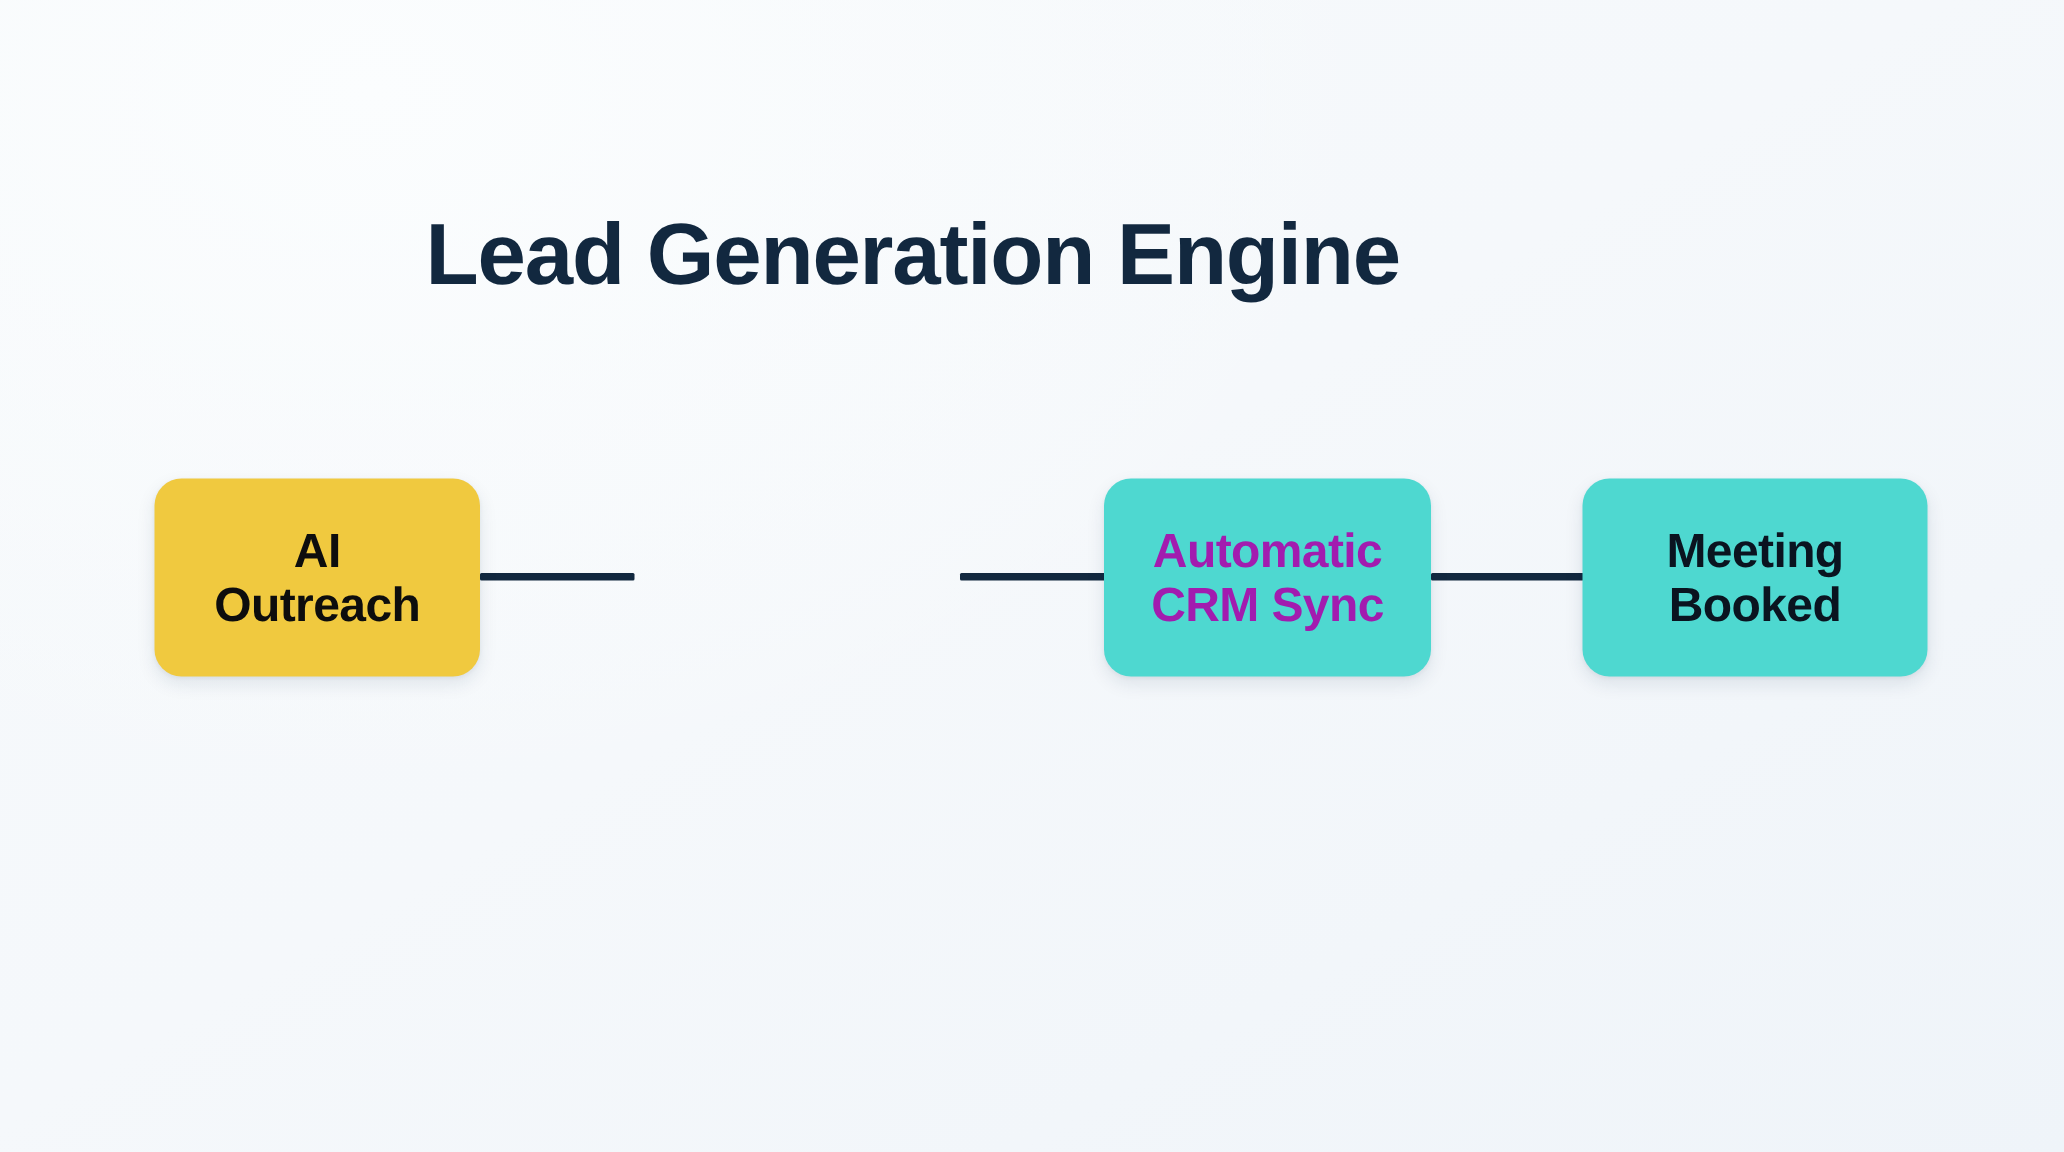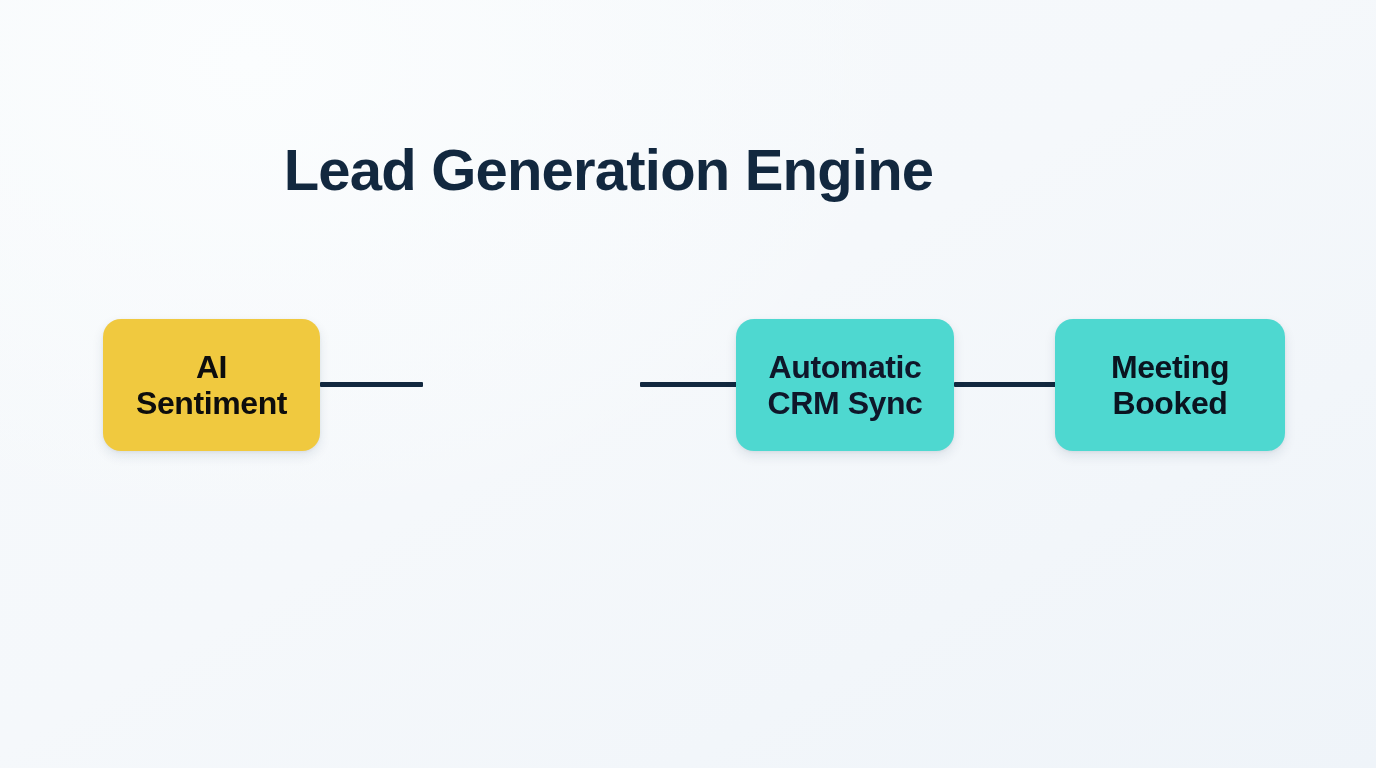--- a/index.html
+++ b/index.html
@@ -98,26 +98,26 @@
   <div id="flow">
 
     <div class="connector connector-1" style="background-color: rgb(18, 40, 63);"></div>
 
     <div class="connector connector-2" style="background-color: rgb(18, 40, 63);"></div>
 
     <div class="connector connector-3" style="background-color: rgb(18, 40, 63);"></div>
 
     <div class="node node-1" style="background-color: rgb(240, 201, 63);">
       <span class="node-label" style="color: rgb(13, 13, 13);">AI
-Sentiment</span>
+Outreach</span>
     </div>
 
 
     <div class="node node-3" style="background-color: rgb(78, 216, 208);">
-      <span class="node-label" style="color: #0f172a;">Automatic
+      <span class="node-label" style="color: #a21caf;">Automatic
 CRM Sync</span>
     </div>
 
     <div class="node node-4" style="background-color: rgb(78, 216, 208);">
       <span class="node-label" style="color: rgb(10, 20, 32);">Meeting
 Booked</span>
     </div>
 
   </div>
 </div>

